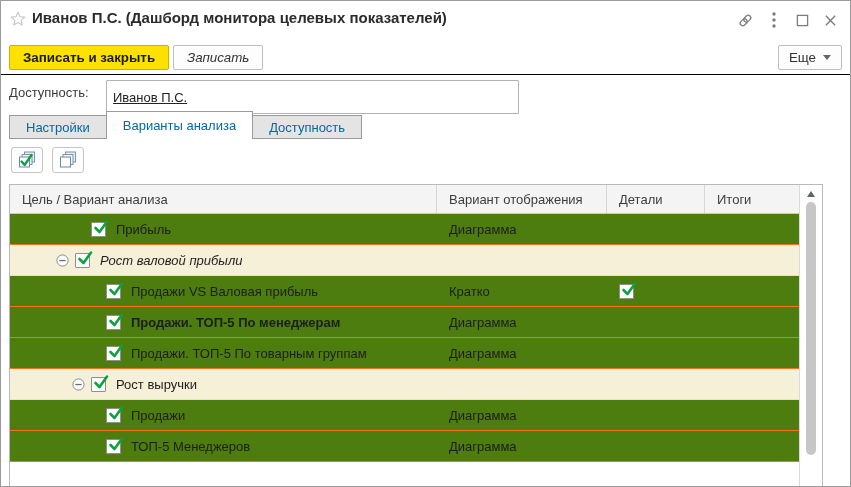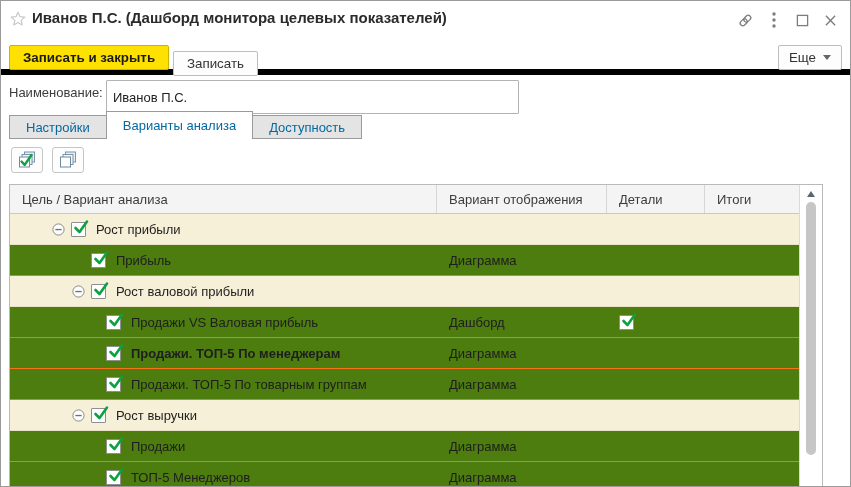--- a/index.html
+++ b/index.html
@@ -9,36 +9,36 @@
             border:1px solid #9b9b9b; overflow:hidden; }
 
   
   .titlebar { position:absolute; left:0; top:0; right:0; height:37px; background:#fff; }
   .star { position:absolute; left:8px; top:9px; width:18px; height:18px; color:#c9c9c9; cursor:pointer; }
   .title { position:absolute; left:31px; top:8px; font-size:15px; font-weight:bold; color:#2b2b2b; white-space:nowrap; }
   .tb-ico { position:absolute; top:9px; width:20px; height:20px; display:flex; align-items:center; justify-content:center; color:#7d7d7d; cursor:pointer; }
   .tb-link { right:95px; } .tb-kebab { right:66px; } .tb-max { right:38px; } .tb-close { right:10px; }
 
   
-  .cmdbar { position:absolute; left:0; top:38px; right:0; height:36px; border-bottom:6px solid #000000; }
+  .cmdbar { position:absolute; left:0; top:38px; right:0; height:36px; border-bottom:1px solid #000000; }
   .btn { display:inline-flex; align-items:center; justify-content:center; height:25px;
          border:1px solid #bdbdbd; border-radius:2px; background:#fdfdfd; color:#333;
          padding:0 13px; cursor:pointer; white-space:nowrap; }
   .btn-primary { position:absolute; left:8px; top:6px; background:#ffe100; border-color:#c9b400;
                  font-weight:bold; color:#1a1a1a; }
-  .btn-save { position:absolute; left:172px; top:12px; }
+  .btn-save { position:absolute; left:172px; top:6px;font-style:italic; }
   .btn-more { position:absolute; right:8px; top:6px; padding:0 10px; }
   .caret { display:inline-block; margin-left:7px; width:0; height:0;
            border-left:4px solid transparent; border-right:4px solid transparent; border-top:5px solid #666; }
 
   
   .formrow { position:absolute; left:0; top:74px; right:0; height:34px; }
   .flabel { position:absolute; left:8px; top:10px; color:#3c3c3c; }
   .finput { position:absolute; left:105px; top:5px; width:413px; height:23px;
-            border:1px solid #b3b3b3; border-radius:1px; padding:16px 6px; font:13px "Liberation Sans", sans-serif; color:#222; }
+            border:1px solid #b3b3b3; border-radius:1px; padding:16px 6px; font:13px "Liberation Sans", sans-serif; color:#222;text-decoration:underline; }
 
   
   .tabs { position:absolute; left:8px; top:110px; height:28px; display:flex; align-items:flex-end; }
   .tab { height:24px; display:flex; align-items:center; padding:0 16px; background:#e4e4e4;
          border:1px solid #9a9a9a; border-left-width:0; color:#0369a1; cursor:pointer; white-space:nowrap; }
   .tab:first-child { border-left-width:1px; }
   .tab.active { height:28px; background:#fff; border-bottom:none; border-left-width:1px; position:relative; z-index:2; margin-left:-1px; }
 
   
   .ptoolbar { position:absolute; left:10px; top:146px; height:27px; display:flex; gap:9px; }
@@ -116,21 +116,21 @@
   <div class="cmdbar">
     <button class="btn btn-primary">Записать и закрыть</button>
     <button class="btn btn-save">Записать</button>
     <button class="btn btn-more">
         <span>Еще</span>
         <span class="caret"></span>
       </button>
   </div>
 
   <div class="formrow">
-    <label class="flabel">Наименование:</label>
+    <label class="flabel">Доступность:</label>
     <input class="finput" type="text" value="Иванов П.С." style="">
   </div>
 
   <div class="tabs">
     <div class="tab">Настройки</div>
     <div class="tab active">Варианты анализа</div>
     <div class="tab">Доступность</div>
   </div>
 
   <div class="ptoolbar">
@@ -156,123 +156,106 @@
   </div>
 
   <div class="grid">
     <div class="ghead">
       <div class="hcell">Цель / Вариант анализа</div>
       <div class="hcell">Вариант отображения</div>
       <div class="hcell">Детали</div>
       <div class="hcell">Итоги</div>
     </div>
     <div class="rows">
+        <div class="trow">
+          <div class="tc c1" style="padding-left: 81px;">
+            <span class="cb">
+              <svg width="18" height="18" viewBox="0 0 18 18">
+                <path d="M3.5 10 L7.5 14 L15 3.5" fill="none" stroke="#0ca142" stroke-width="2.6" stroke-linecap="round" stroke-linejoin="round"></path>
+              </svg>
+            </span>
+            <span class="rlabel">Прибыль</span>
+          </div>
+          <div class="tc c2">Диаграмма</div>
+          <div class="tc c3"></div>
+          <div class="tc c4"></div>
+        </div>
         <div class="trow group">
-          <div class="tc c1" style="padding-left: 42px;">
+          <div class="tc c1" style="padding-left: 46px; font-style: italic;">
             <span class="exp"><svg width="13" height="13" viewBox="0 0 13 13">
                 <circle cx="6.5" cy="6.5" r="5.6" fill="#fdfdfd" stroke="#8a8a8a" stroke-width="1"></circle>
                 <rect x="3.4" y="5.9" width="6.2" height="1.3" fill="#6e6e6e"></rect>
               </svg></span>
             <span class="cb">
               <svg width="18" height="18" viewBox="0 0 18 18">
                 <path d="M3.5 10 L7.5 14 L15 3.5" fill="none" stroke="#0ca142" stroke-width="2.6" stroke-linecap="round" stroke-linejoin="round"></path>
               </svg>
             </span>
-            <span class="rlabel">Рост прибыли</span>
+            <span class="rlabel">Рост валовой прибыли</span>
           </div>
           <div class="tc c2"></div>
           <div class="tc c3"></div>
           <div class="tc c4"></div>
         </div>
         <div class="trow">
-          <div class="tc c1" style="padding-left: 81px;">
-            <span class="cb">
-              <svg width="18" height="18" viewBox="0 0 18 18">
-                <path d="M3.5 10 L7.5 14 L15 3.5" fill="none" stroke="#0ca142" stroke-width="2.6" stroke-linecap="round" stroke-linejoin="round"></path>
-              </svg>
-            </span>
-            <span class="rlabel">Прибыль</span>
+          <div class="tc c1" style="padding-left: 96px;">
+            <span class="cb">
+              <svg width="18" height="18" viewBox="0 0 18 18">
+                <path d="M3.5 10 L7.5 14 L15 3.5" fill="none" stroke="#0ca142" stroke-width="2.6" stroke-linecap="round" stroke-linejoin="round"></path>
+              </svg>
+            </span>
+            <span class="rlabel">Продажи VS Валовая прибыль</span>
+          </div>
+          <div class="tc c2">Кратко</div>
+          <div class="tc c3">
+            <span class="cb">
+              <svg width="18" height="18" viewBox="0 0 18 18">
+                <path d="M3.5 10 L7.5 14 L15 3.5" fill="none" stroke="#0ca142" stroke-width="2.6" stroke-linecap="round" stroke-linejoin="round"></path>
+              </svg>
+            </span>
+          </div>
+          <div class="tc c4"></div>
+        </div>
+        <div class="trow">
+          <div class="tc c1" style="padding-left: 96px; font-weight: bold;">
+            <span class="cb">
+              <svg width="18" height="18" viewBox="0 0 18 18">
+                <path d="M3.5 10 L7.5 14 L15 3.5" fill="none" stroke="#0ca142" stroke-width="2.6" stroke-linecap="round" stroke-linejoin="round"></path>
+              </svg>
+            </span>
+            <span class="rlabel">Продажи. ТОП-5 По менеджерам</span>
+          </div>
+          <div class="tc c2">Диаграмма</div>
+          <div class="tc c3"></div>
+          <div class="tc c4"></div>
+        </div>
+        <div class="trow">
+          <div class="tc c1" style="padding-left: 96px;">
+            <span class="cb">
+              <svg width="18" height="18" viewBox="0 0 18 18">
+                <path d="M3.5 10 L7.5 14 L15 3.5" fill="none" stroke="#0ca142" stroke-width="2.6" stroke-linecap="round" stroke-linejoin="round"></path>
+              </svg>
+            </span>
+            <span class="rlabel">Продажи. ТОП-5 По товарным группам</span>
           </div>
           <div class="tc c2">Диаграмма</div>
           <div class="tc c3"></div>
           <div class="tc c4"></div>
         </div>
         <div class="trow group">
           <div class="tc c1" style="padding-left: 62px;">
             <span class="exp"><svg width="13" height="13" viewBox="0 0 13 13">
                 <circle cx="6.5" cy="6.5" r="5.6" fill="#fdfdfd" stroke="#8a8a8a" stroke-width="1"></circle>
                 <rect x="3.4" y="5.9" width="6.2" height="1.3" fill="#6e6e6e"></rect>
               </svg></span>
             <span class="cb">
               <svg width="18" height="18" viewBox="0 0 18 18">
                 <path d="M3.5 10 L7.5 14 L15 3.5" fill="none" stroke="#0ca142" stroke-width="2.6" stroke-linecap="round" stroke-linejoin="round"></path>
               </svg>
             </span>
-            <span class="rlabel">Рост валовой прибыли</span>
-          </div>
-          <div class="tc c2"></div>
-          <div class="tc c3"></div>
-          <div class="tc c4"></div>
-        </div>
-        <div class="trow">
-          <div class="tc c1" style="padding-left: 96px;">
-            <span class="cb">
-              <svg width="18" height="18" viewBox="0 0 18 18">
-                <path d="M3.5 10 L7.5 14 L15 3.5" fill="none" stroke="#0ca142" stroke-width="2.6" stroke-linecap="round" stroke-linejoin="round"></path>
-              </svg>
-            </span>
-            <span class="rlabel">Продажи VS Валовая прибыль</span>
-          </div>
-          <div class="tc c2">Дашборд</div>
-          <div class="tc c3">
-            <span class="cb">
-              <svg width="18" height="18" viewBox="0 0 18 18">
-                <path d="M3.5 10 L7.5 14 L15 3.5" fill="none" stroke="#0ca142" stroke-width="2.6" stroke-linecap="round" stroke-linejoin="round"></path>
-              </svg>
-            </span>
-          </div>
-          <div class="tc c4"></div>
-        </div>
-        <div class="trow">
-          <div class="tc c1" style="padding-left: 96px; font-weight: bold;">
-            <span class="cb">
-              <svg width="18" height="18" viewBox="0 0 18 18">
-                <path d="M3.5 10 L7.5 14 L15 3.5" fill="none" stroke="#0ca142" stroke-width="2.6" stroke-linecap="round" stroke-linejoin="round"></path>
-              </svg>
-            </span>
-            <span class="rlabel">Продажи. ТОП-5 По менеджерам</span>
-          </div>
-          <div class="tc c2">Диаграмма</div>
-          <div class="tc c3"></div>
-          <div class="tc c4"></div>
-        </div>
-        <div class="trow">
-          <div class="tc c1" style="padding-left: 96px;">
-            <span class="cb">
-              <svg width="18" height="18" viewBox="0 0 18 18">
-                <path d="M3.5 10 L7.5 14 L15 3.5" fill="none" stroke="#0ca142" stroke-width="2.6" stroke-linecap="round" stroke-linejoin="round"></path>
-              </svg>
-            </span>
-            <span class="rlabel">Продажи. ТОП-5 По товарным группам</span>
-          </div>
-          <div class="tc c2">Диаграмма</div>
-          <div class="tc c3"></div>
-          <div class="tc c4"></div>
-        </div>
-        <div class="trow group">
-          <div class="tc c1" style="padding-left: 62px;">
-            <span class="exp"><svg width="13" height="13" viewBox="0 0 13 13">
-                <circle cx="6.5" cy="6.5" r="5.6" fill="#fdfdfd" stroke="#8a8a8a" stroke-width="1"></circle>
-                <rect x="3.4" y="5.9" width="6.2" height="1.3" fill="#6e6e6e"></rect>
-              </svg></span>
-            <span class="cb">
-              <svg width="18" height="18" viewBox="0 0 18 18">
-                <path d="M3.5 10 L7.5 14 L15 3.5" fill="none" stroke="#0ca142" stroke-width="2.6" stroke-linecap="round" stroke-linejoin="round"></path>
-              </svg>
-            </span>
             <span class="rlabel">Рост выручки</span>
           </div>
           <div class="tc c2"></div>
           <div class="tc c3"></div>
           <div class="tc c4"></div>
         </div>
         <div class="trow">
           <div class="tc c1" style="padding-left: 96px;">
             <span class="cb">
               <svg width="18" height="18" viewBox="0 0 18 18">

